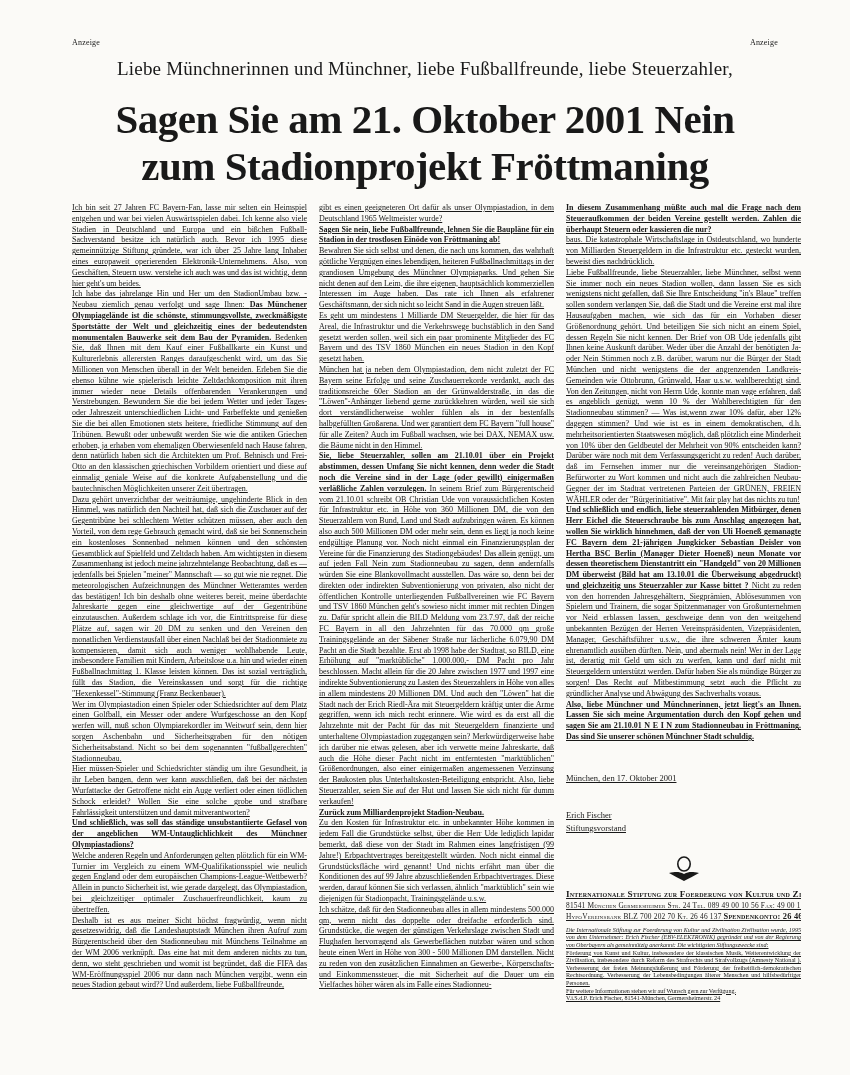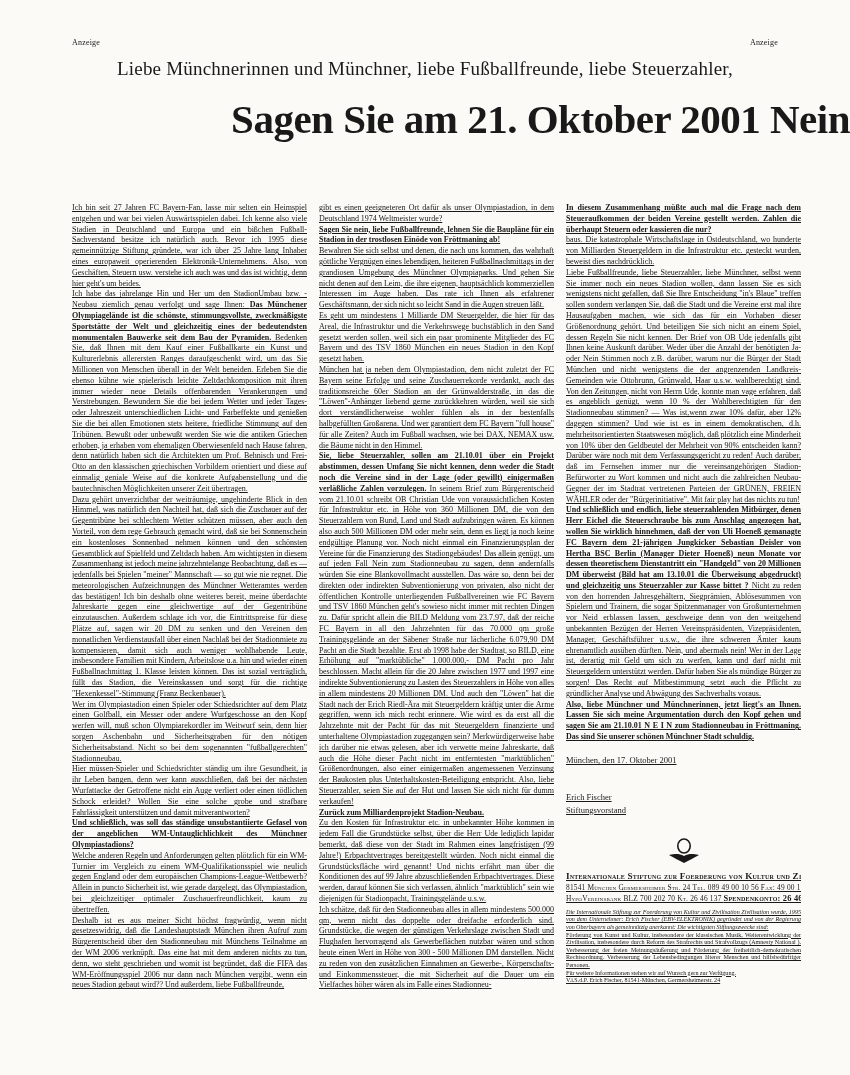--- a/index.html
+++ b/index.html
@@ -17,38 +17,38 @@
     font-size:8px; letter-spacing:.2px;
   }
 
   .salutation {
     position:absolute; top:58px; left:0; width:850px;
     text-align:center; font-size:19px; letter-spacing:.2px;
   }
 
   .headline {
     position:absolute; top:96px; left:0; width:850px; margin:0;
-    text-align:right; font-weight:bold;
+    text-align:center; font-weight:bold;
     font-size:41px; line-height:47px; letter-spacing:-.5px;font-family:Liberation Serif, serif;
   }
 
   .columns {
     position:absolute; top:203px; left:72px;
     width:730px; height:856px; overflow:hidden;
     display:flex; gap:12px;text-decoration:underline;
   }
   .col { width:235px; flex:0 0 235px; overflow:hidden; }
   .col p {
     margin:0; text-align:justify;
     font-size:8px; line-height:10.8px; letter-spacing:0;
     word-spacing:-0.2px;
   }
   .col p span.b { font-weight:bold; }
 
-  .closing { margin-top:12px; font-size:8.5px; line-height:11px; }
+  .closing { margin-top:30px; font-size:8.5px; line-height:11px; }
   .dateline { margin-bottom:26px; }
   .sig-name { margin-bottom:2px; }
 
   .foundation { margin-top:22px; }
   .logo-wrap { text-align:center; margin-bottom:3px; }
   .f-name {
     font-variant:small-caps; font-weight:bold;
     font-size:9.2px; letter-spacing:.2px; white-space:nowrap;
   }
   .f-line {
@@ -67,35 +67,35 @@
 
 <div class="page">
 
   <div class="anzeige-row">
     <span>Anzeige</span>
     <span>Anzeige</span>
   </div>
 
   <div class="salutation">Liebe Münchnerinnen und Münchner, liebe Fußballfreunde, liebe Steuerzahler,</div>
 
-  <h1 class="headline"><span>Sagen Sie am 21. Oktober 2001 Nein</span><br></h1>
+  <h1 class="headline"><span>Sagen Sie am 21. Oktober 2001 Nein</span><br><span>zum Stadionprojekt Fröttmaning</span></h1>
 
   <div class="columns">
     <div class="col">
         <p><span>Ich bin seit 27 Jahren FC Bayern-Fan, lasse mir selten ein Heimspiel entgehen und war bei vielen Auswärtsspielen dabei. Ich kenne also viele Stadien in Deutschland und Europa und ein bißchen Fußball-Sachverstand besitze ich natürlich auch. Bevor ich 1995 diese gemeinnützige Stiftung gründete, war ich über 25 Jahre lang Inhaber eines europaweit operierenden Elektronik-Unternehmens. Also, von Geschäften, Steuern usw. verstehe ich auch was und das ist wichtig, denn hier geht's um beides.</span></p>
         <p><span>Ich habe das jahrelange Hin und Her um den StadionUmbau bzw. -Neubau ziemlich genau verfolgt und sage Ihnen: </span><span class="b">Das Münchener Olympiagelände ist die schönste, stimmungsvollste, zweckmäßigste Sportstätte der Welt und gleichzeitig eines der bedeutendsten monumentalen Bauwerke seit dem Bau der Pyramiden.</span><span> Bedenken Sie, daß Ihnen mit dem Kauf einer Fußballkarte ein Kunst und Kulturerlebnis allerersten Ranges daraufgeschenkt wird, um das Sie Millionen von Menschen überall in der Welt beneiden. Erleben Sie die ebenso kühne wie spielerisch leichte Zeltdachkomposition mit ihren immer wieder neue Details offenbarenden Verankerungen und Verstrebungen. Bewundern Sie die bei jedem Wetter und jeder Tages- oder Jahreszeit unterschiedlichen Licht- und Farbeffekte und genießen Sie die bei allen Emotionen stets heitere, friedliche Stimmung auf den Tribünen. Bewußt oder unbewußt werden Sie wie die antiken Griechen erhoben, ja erhaben vom ehemaligen Oberwiesenfeld nach Hause fahren, denn natürlich haben sich die Architekten um Prof. Behnisch und Frei-Otto an den klassischen griechischen Vorbildern orientiert und diese auf einmalig geniale Weise auf die konkrete Aufgabenstellung und die bautechnischen Möglichkeiten unserer Zeit übertragen.</span></p>
         <p><span>Dazu gehört unverzichtbar der weiträumige, ungehinderte Blick in den Himmel, was natürlich den Nachteil hat, daß sich die Zuschauer auf der Gegentribüne bei schlechtem Wetter schützen müssen, aber auch den Vorteil, von dem rege Gebrauch gemacht wird, daß sie bei Sonnenschein ein kostenloses Sonnenbad nehmen können und den schönsten Gesamtblick auf Spielfeld und Zeltdach haben. Am wichtigsten in diesem Zusammenhang ist jedoch meine jahrzehntelange Beobachtung, daß es — jedenfalls bei Spielen "meiner" Mannschaft — so gut wie nie regnet. Die meteorologischen Aufzeichnungen des Münchner Wetteramtes werden das bestätigen! Ich bin deshalb ohne weiteres bereit, meine überdachte Jahreskarte gegen eine gleichwertige auf der Gegentribüne einzutauschen. Außerdem schlage ich vor, die Eintrittspreise für diese Plätze auf, sagen wir 20 DM zu senken und den Vereinen den monatlichen Verdienstausfall über einen Nachlaß bei der Stadionmiete zu kompensieren, damit sich auch weniger wohlhabende Leute, insbesondere Familien mit Kindern, Arbeitslose u.a. hin und wieder einen Fußballnachmittag 1. Klasse leisten können. Das ist sozial verträglich, füllt das Stadion, die Vereinskassen und sorgt für die richtige "Hexenkessel"-Stimmung (Franz Beckenbauer).</span></p>
         <p><span>Wer im Olympiastadion einen Spieler oder Schiedsrichter auf dem Platz einen Golfball, ein Messer oder andere Wurfgeschosse an den Kopf werfen will, muß schon Olympiarekordler im Weitwurf sein, denn hier sorgen Aschenbahn und Sicherheitsgraben für den nötigen Sicherheitsabstand. Nicht so bei dem sogenannten "fußballgerechten" Stadionneubau.</span></p>
         <p><span>Hier müssen-Spieler und Schiedsrichter ständig um ihre Gesundheit, ja ihr Leben bangen, denn wer kann ausschließen, daß bei der nächsten Wurfattacke der Getroffene nicht ein Auge verliert oder einen tödlichen Schock erleidet? Wollen Sie eine solche grobe und strafbare Fahrlässigkeit unterstützen und damit mitverantworten?</span></p>
         <p><span class="b">Und schließlich, was soll das ständige unsubstantiierte Gefasel von der angeblichen WM-Untauglichlichkeit des Münchner Olympiastadions?</span></p>
         <p><span>Welche anderen Regeln und Anforderungen gelten plötzlich für ein WM-Turnier im Vergleich zu einem WM-Qualifikationsspiel wie neulich gegen England oder dem europäischen Champions-League-Wettbewerb? Allein in puncto Sicherheit ist, wie gerade dargelegt, das Olympiastadion, bei gleichzeitiger optimaler Zuschauerfreundlichkeit, kaum zu übertreffen.</span></p>
         <p><span>Deshalb ist es aus meiner Sicht höchst fragwürdig, wenn nicht gesetzeswidrig, daß die Landeshauptstadt München ihren Aufruf zum Bürgerentscheid über den Stadionneubau mit Münchens Teilnahme an der WM 2006 verknüpft. Das eine hat mit dem anderen nichts zu tun, denn, wo steht geschrieben und womit ist begründet, daß die FIFA das WM-Eröffnungsspiel 2006 nur dann nach München vergibt, wenn ein neues Stadion gebaut wird?? Und außerdem, liebe Fußballfreunde,</span></p>
       </div>
     <div class="col">
-        <p><span>gibt es einen geeigneteren Ort dafür als unser Olympiastadion, in dem Deutschland 1974 Weltmeister wurde?</span></p>
+        <p><span>gibt es einen geeigneteren Ort dafür als unser Olympiastadion, in dem Deutschland 1965 Weltmeister wurde?</span></p>
         <p><span class="b">Sagen Sie nein, liebe Fußballfreunde, lehnen Sie die Baupläne für ein Stadion in der trostlosen Einöde von Fröttmaning ab!</span></p>
         <p><span>Bewahren Sie sich selbst und denen, die nach uns kommen, das wahrhaft göttliche Vergnügen eines lebendigen, heiteren Fußballnachmittags in der grandiosen Umgebung des Münchner Olympiaparks. Und gehen Sie nicht denen auf den Leim, die ihre eigenen, hauptsächlich kommerziellen Interessen im Auge haben. Das rate ich Ihnen als erfahrener Geschäftsmann, der sich nicht so leicht Sand in die Augen streuen läßt.</span></p>
         <p><span>Es geht um mindestens 1 Milliarde DM Steuergelder, die hier für das Areal, die Infrastruktur und die Verkehrswege buchstäblich in den Sand gesetzt werden sollen, weil sich ein paar prominente Mitglieder des FC Bayern und des TSV 1860 München ein neues Stadion in den Kopf gesetzt haben.</span></p>
         <p><span>München hat ja neben dem Olympiastadion, dem nicht zuletzt der FC Bayern seine Erfolge und seine Zuschauerrekorde verdankt, auch das traditionsreiche 60er Stadion an der Grünwalderstraße, in das die "Löwen"-Anhänger liebend gerne zurückkehren würden, weil sie sich dort verständlicherweise wohler fühlen als in der bestenfalls halbgefüllten Großarena. Und wer garantiert dem FC Bayern "full house" für alle Zeiten? Auch im Fußball wachsen, wie bei DAX, NEMAX usw. die Bäume nicht in den Himmel.</span></p>
         <p><span class="b">Sie, liebe Steuerzahler, sollen am 21.10.01 über ein Projekt abstimmen, dessen Umfang Sie nicht kennen, denn weder die Stadt noch die Vereine sind in der Lage (oder gewillt) einigermaßen verläßliche Zahlen vorzulegen.</span><span> In seinem Brief zum Bürgerentscheid vom 21.10.01 schreibt OB Christian Ude von voraussichtlichen Kosten für Infrastruktur etc. in Höhe von 360 Millionen DM, die von den Steuerzahlern von Bund, Land und Stadt aufzubringen wären. Es können also auch 500 Millionen DM oder mehr sein, denn es liegt ja noch keine endgültige Planung vor. Noch nicht einmal ein Finanzierungsplan der Vereine für die Finanzierung des Stadiongebäudes! Das allein genügt, um auf jeden Fall Nein zum Stadionneubau zu sagen, denn andernfalls würden Sie eine Blankovollmacht ausstellen. Das wäre so, denn bei der direkten oder indirekten Subventionierung von privaten, also nicht der öffentlichen Kontrolle unterliegenden Fußballvereinen wie FC Bayern und TSV 1860 München geht's sowieso nicht immer mit rechten Dingen zu. Dafür spricht allein die BILD Meldung vom 23.7.97, daß der reiche FC Bayern in all den Jahrzehnten für das 70.000 qm große Trainingsgelände an der Säbener Straße nur lächerliche 6.079,90 DM Pacht an die Stadt bezahlte. Erst ab 1998 habe der Stadtrat, so BILD, eine Erhöhung auf "marktübliche" 1.000.000,- DM Pacht pro Jahr beschlossen. Macht allein für die 20 Jahre zwischen 1977 und 1997 eine indirekte Subventionierung zu Lasten des Steuerzahlers in Höhe von alles in allem mindestens 20 Millionen DM. Und auch den "Löwen" hat die Stadt nach der Erich Riedl-Ära mit Steuergeldern kräftig unter die Arme gegriffen, wenn ich mich recht erinnere. Wie wird es da erst all die Jahrzehnte mit der Pacht für das mit Steuergeldern finanzierte und unterhaltene Olympiastadion zugegangen sein? Merkwürdigerweise habe ich darüber nie etwas gelesen, aber ich verwette meine Jahreskarte, daß auch die Höhe dieser Pacht nicht im entferntesten "marktüblichen" Größenordnungen, also einer einigermaßen angemessenen Verzinsung der Baukosten plus Unterhaltskosten-Beteiligung entspricht. Also, liebe Steuerzahler, seien Sie auf der Hut und lassen Sie sich nicht für dumm verkaufen!</span></p>
         <p><span class="b">Zurück zum Milliardenprojekt Stadion-Neubau.</span></p>
         <p><span>Zu den Kosten für Infrastruktur etc. in unbekannter Höhe kommen in jedem Fall die Grundstücke selbst, über die Herr Ude lediglich lapidar bemerkt, daß diese von der Stadt im Rahmen eines langfristigen (99 Jahre!) Erbpachtvertrages bereitgestellt würden. Noch nicht einmal die Grundstücksfläche wird genannt! Und nichts erfährt man über die Konditionen des auf 99 Jahre abzuschließenden Erbpachtvertrages. Diese werden, darauf können Sie sich verlassen, ähnlich "marktüblich" sein wie diejenigen für Stadionpacht, Trainingsgelände u.s.w.</span></p>
         <p><span>Ich schätze, daß für den Stadionneubau alles in allem mindestens 500.000 qm, wenn nicht das doppelte oder dreifache erforderlich sind. Grundstücke, die wegen der günstigen Verkehrslage zwischen Stadt und Flughafen hervorragend als Gewerbeflächen nutzbar wären und schon heute einen Wert in Höhe von 300 - 500 Millionen DM darstellen. Nicht zu reden von den zusätzlichen Einnahmen an Gewerbe-, Körperschafts- und Einkommenssteuer, die mit Sicherheit auf die Dauer um ein Vielfaches höher wären als im Falle eines Stadionneu-</span></p>
       </div>
     <div class="col">

